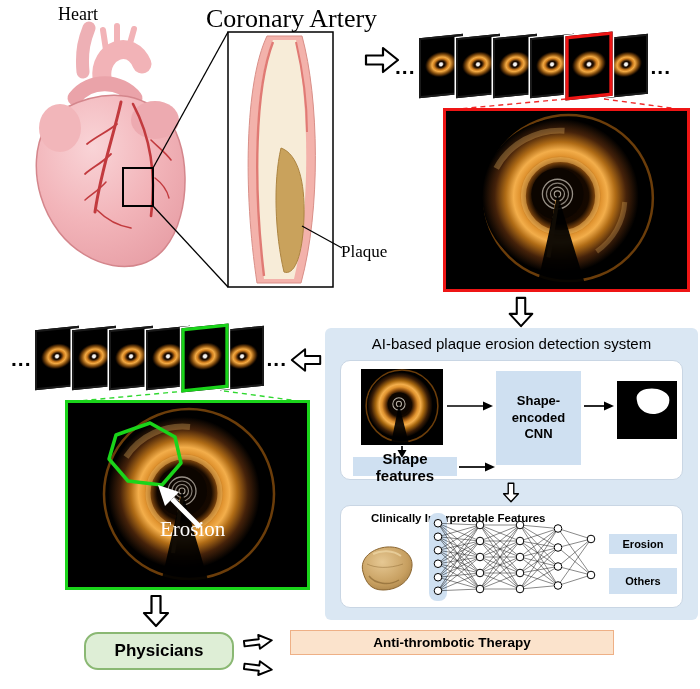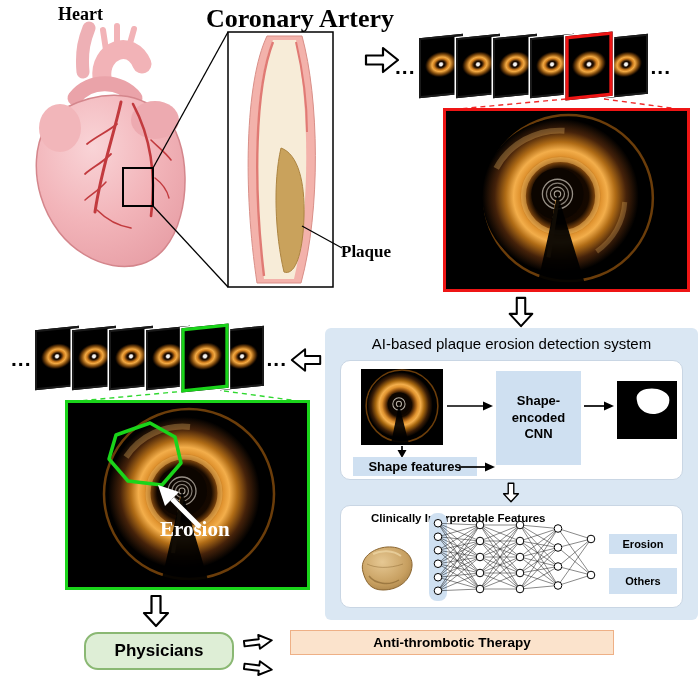--- a/index.html
+++ b/index.html
@@ -6,21 +6,21 @@
   html,body{background:#fff}
   body{font-family:"Liberation Sans",sans-serif;color:#000}
   :root{
     --red-highlight:#ee1515; --green-highlight:#1ad41a;
     --panel-blue:#dae7f3; --box-blue:#cfe0f1;
     --physicians-fill:#deeed6; --physicians-border:#8ab873;
     --therapy-fill:#fbe3cc; --therapy-border:#eeb086;
   }
   #canvas{position:relative;width:700px;height:689px;background:#fff;overflow:hidden}
   .abs{position:absolute}
-  .seriflabel{position:absolute;font-family:"Liberation Serif",serif;font-weight:bold;color:#000;white-space:nowrap}
+  .seriflabel{position:absolute;font-family:"Liberation Serif",serif;font-weight:normal;color:#000;white-space:nowrap}
   .strip{position:absolute;display:flex;align-items:center}
   .ellipsis{font-weight:bold;font-size:21px;letter-spacing:1px;padding:0 3px;line-height:1}
   .frames{display:flex;align-items:center}
   .oct-frame{
     width:44px;height:60px;flex:0 0 auto;margin-left:-7px;
     border:2px solid #1a1a1a;box-shadow:0 0 0 1.5px #fff;
     transform:skewY(-6deg);
     background:
       radial-gradient(circle at 50% 47%, rgba(255,255,255,.95) 0 1.4px, rgba(255,255,255,0) 2.8px),
       radial-gradient(ellipse 15px 12px at 50% 47%, #1c0b00 0 4px, #cf7d1e 7px, #f2a943 9px, #8a5210 12px, #1a0c00 15px, #000 16px),
@@ -204,21 +204,21 @@
       <svg class="abs" style="left:276px;top:20px;background:#000" width="60" height="58" viewBox="0 0 60 58">
         <rect width="60" height="58" fill="#000"></rect>
         <path d="M24,10 C34,5 48,8 52,16 C54,24 48,32 38,33 C29,34 21,28 20,20 C19,15 20,13 24,10 Z" fill="#fff"></path>
       </svg>
 
       <svg class="sarrow" style="left:55px;top:85px" width="12" height="12" viewBox="0 0 12 12">
         <line x1="6" y1="0" x2="6" y2="4"></line>
           <polygon points="1.5,4 6,12 10.5,4"></polygon>
       </svg>
 
-      <div class="bluebox" style="left:12px;top:96px;width:124px;height:19px;font-size:13px">Shape features</div>
+      <div class="bluebox" style="left:12px;top:96px;width:104px;height:19px;font-size:15px">Shape features</div>
 
       <svg class="sarrow" style="left:118px;top:99px" width="36" height="14" viewBox="0 0 36 14">
         <line x1="0" y1="7" x2="26" y2="7"></line>
           <polygon points="26,2.5 36,7 26,11.5"></polygon>
       </svg>
     </div>
 
     <svg class="barrow" style="left:174px;top:154px" width="24" height="21" viewBox="0 0 30 34">
       <polygon points="10.5,2 10.5,19 3,19 15,32 27,19 19.5,19 19.5,2"></polygon>
     </svg>

